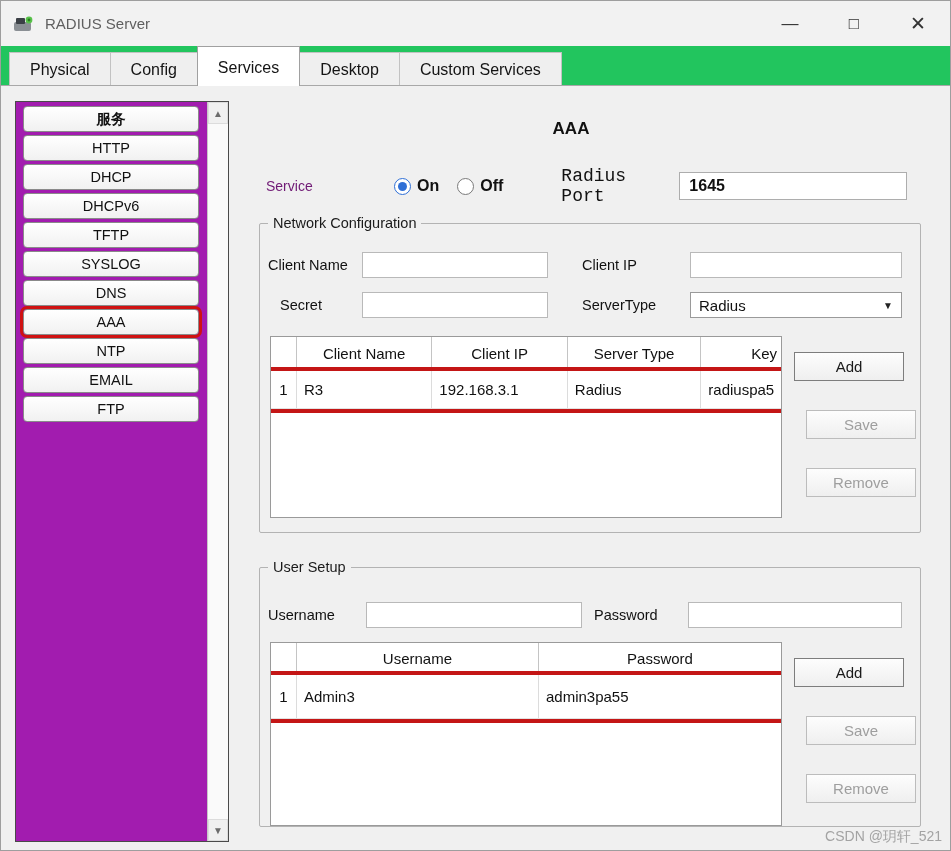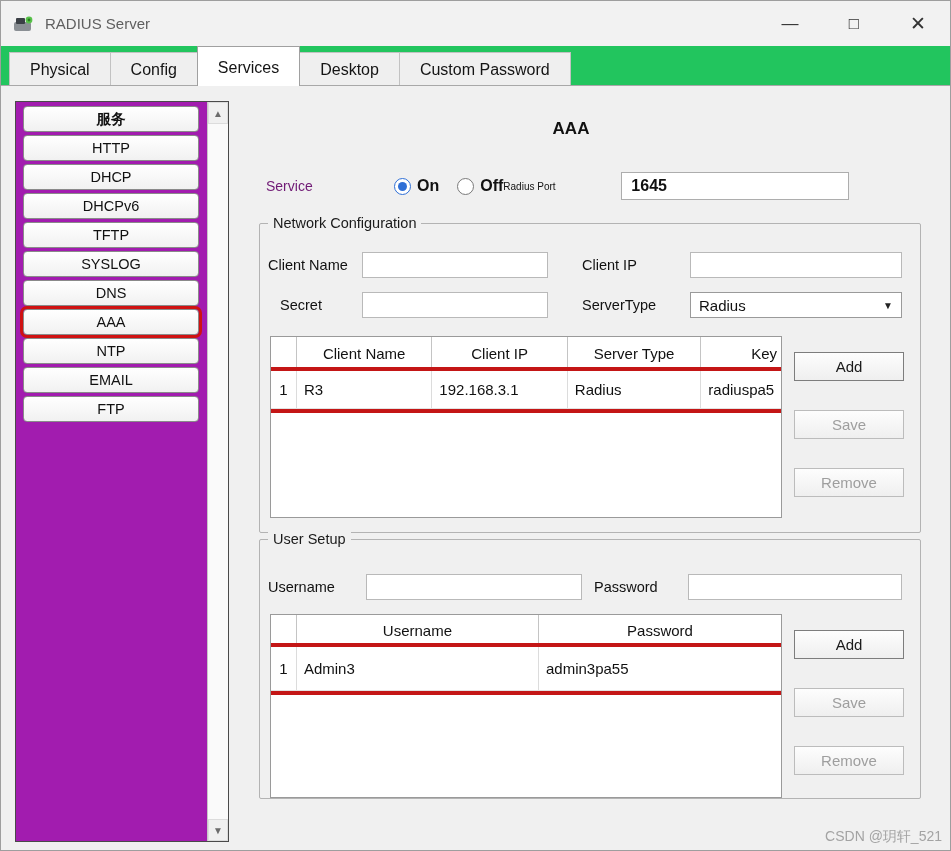--- a/index.html
+++ b/index.html
@@ -66,34 +66,34 @@
   .main { position: absolute; left: 240px; top: 96px; width: 700px; height: 744px; }
   .aaa-title { position: absolute; top: 22px; left: 0; width: 660px; text-align: center; font-size: 17px; font-weight: bold; color: #111; }
 
   .service-row { position: absolute; top: 74px; left: 25px; height: 30px; display: flex; align-items: center; }
   .svc-label { width: 128px; font-size: 14px; color: #701a75; }
   .radio { width: 17px; height: 17px; border-radius: 50%; border: 1px solid #7a7a7a; background: #fff; display: inline-block; position: relative; }
   .radio.on { border-color: #2f6fd6; }
   .radio.on::after { content: ""; position: absolute; left: 3px; top: 3px; width: 9px; height: 9px; border-radius: 50%; background: #2f6fd6; }
   .radio-label { font-size: 16px; font-weight: 600; color: #111; margin-left: 6px; }
   .radio-label.first { margin-right: 18px; }
-  .port-label { width: 118px; font-size: 10px; color: #111; }
+  .port-label { margin-left: 58px; width: 118px; font-size: 18px; color: #111; font-family: Liberation Mono, monospace; }
   .port-input {
     width: 228px; height: 28px; border: 1px solid #adadad; background: #fff;
     font-family: "Liberation Sans", sans-serif; font-size: 16px; font-weight: bold; padding-left: 9px; color: #111;
   }
 
   
   .groupbox { position: absolute; border: 1px solid #b3b3b3; border-radius: 2px; }
   .groupbox > .legend {
     position: absolute; top: -9px; left: 8px; background: #f0f0f0;
     padding: 0 5px; font-size: 14.5px; color: #1a1a1a;
   }
   .gb-netcfg { left: 18px; top: 126px; width: 662px; height: 310px; }
-  .gb-user   { left: 18px; top: 442px; width: 662px; height: 260px; padding-left: 17px; }
+  .gb-user   { left: 18px; top: 470px; width: 662px; height: 260px; padding-left: 17px; }
 
   .gb-label { position: absolute; font-size: 14.5px; color: #111; height: 26px; line-height: 26px; }
   .gb-input {
     position: absolute; height: 26px; border: 1px solid #b9b9b9; background: #fff;
     font-family: "Liberation Sans", sans-serif; font-size: 14px; padding-left: 6px; color: #111;
   }
   .combo {
     position: absolute; height: 26px; border: 1px solid #9a9a9a; background: #fff;
     display: flex; align-items: center; font-size: 15px; color: #111; padding-left: 8px;
   }
@@ -126,21 +126,21 @@
   .t-user .tbl-row { height: 44px; }
   .t-user .c0 { width: 26px; } .t-user .c1 { width: 243px; } .t-user .c2 { width: 243px; }
 
   
   .btn {
     position: absolute; width: 110px; height: 29px; border-radius: 0;
     background: linear-gradient(#fdfdfd, #efefef); font-family: "Liberation Sans", sans-serif;
     font-size: 15px; text-align: center; line-height: 27px; cursor: default;
   }
   .btn.primary { border: 1px solid #7d7d7d; color: #1a1a1a; }
-  .btn.dim { border: 1px solid #bcbcbc; color: #9e9e9e; }
+  .btn.dim { border: 1px solid #bcbcbc; color: #9e9e9e; margin-left: 12px; }
 
   .watermark { position: absolute; right: 8px; bottom: 4px; font-size: 14px; color: #a3a3a3; }
 </style>
 </head>
 <body>
 
 <div class="window">
 
   <div class="titlebar">
     <span class="app-icon">
@@ -157,21 +157,21 @@
       <span class="win-btn">□</span>
       <span class="win-btn close">✕</span>
     </div>
   </div>
 
   <div class="tabbar">
     <div class="tab">Physical</div>
     <div class="tab">Config</div>
     <div class="tab active">Services</div>
     <div class="tab">Desktop</div>
-    <div class="tab">Custom Password</div>
+    <div class="tab">Custom Services</div>
   </div>
 
   <div class="sidebar">
     <div class="svc-list">
       <div class="svc-btn bold">服务</div>
       <div class="svc-btn">HTTP</div>
       <div class="svc-btn">DHCP</div>
       <div class="svc-btn">DHCPv6</div>
       <div class="svc-btn">TFTP</div>
       <div class="svc-btn">SYSLOG</div>

